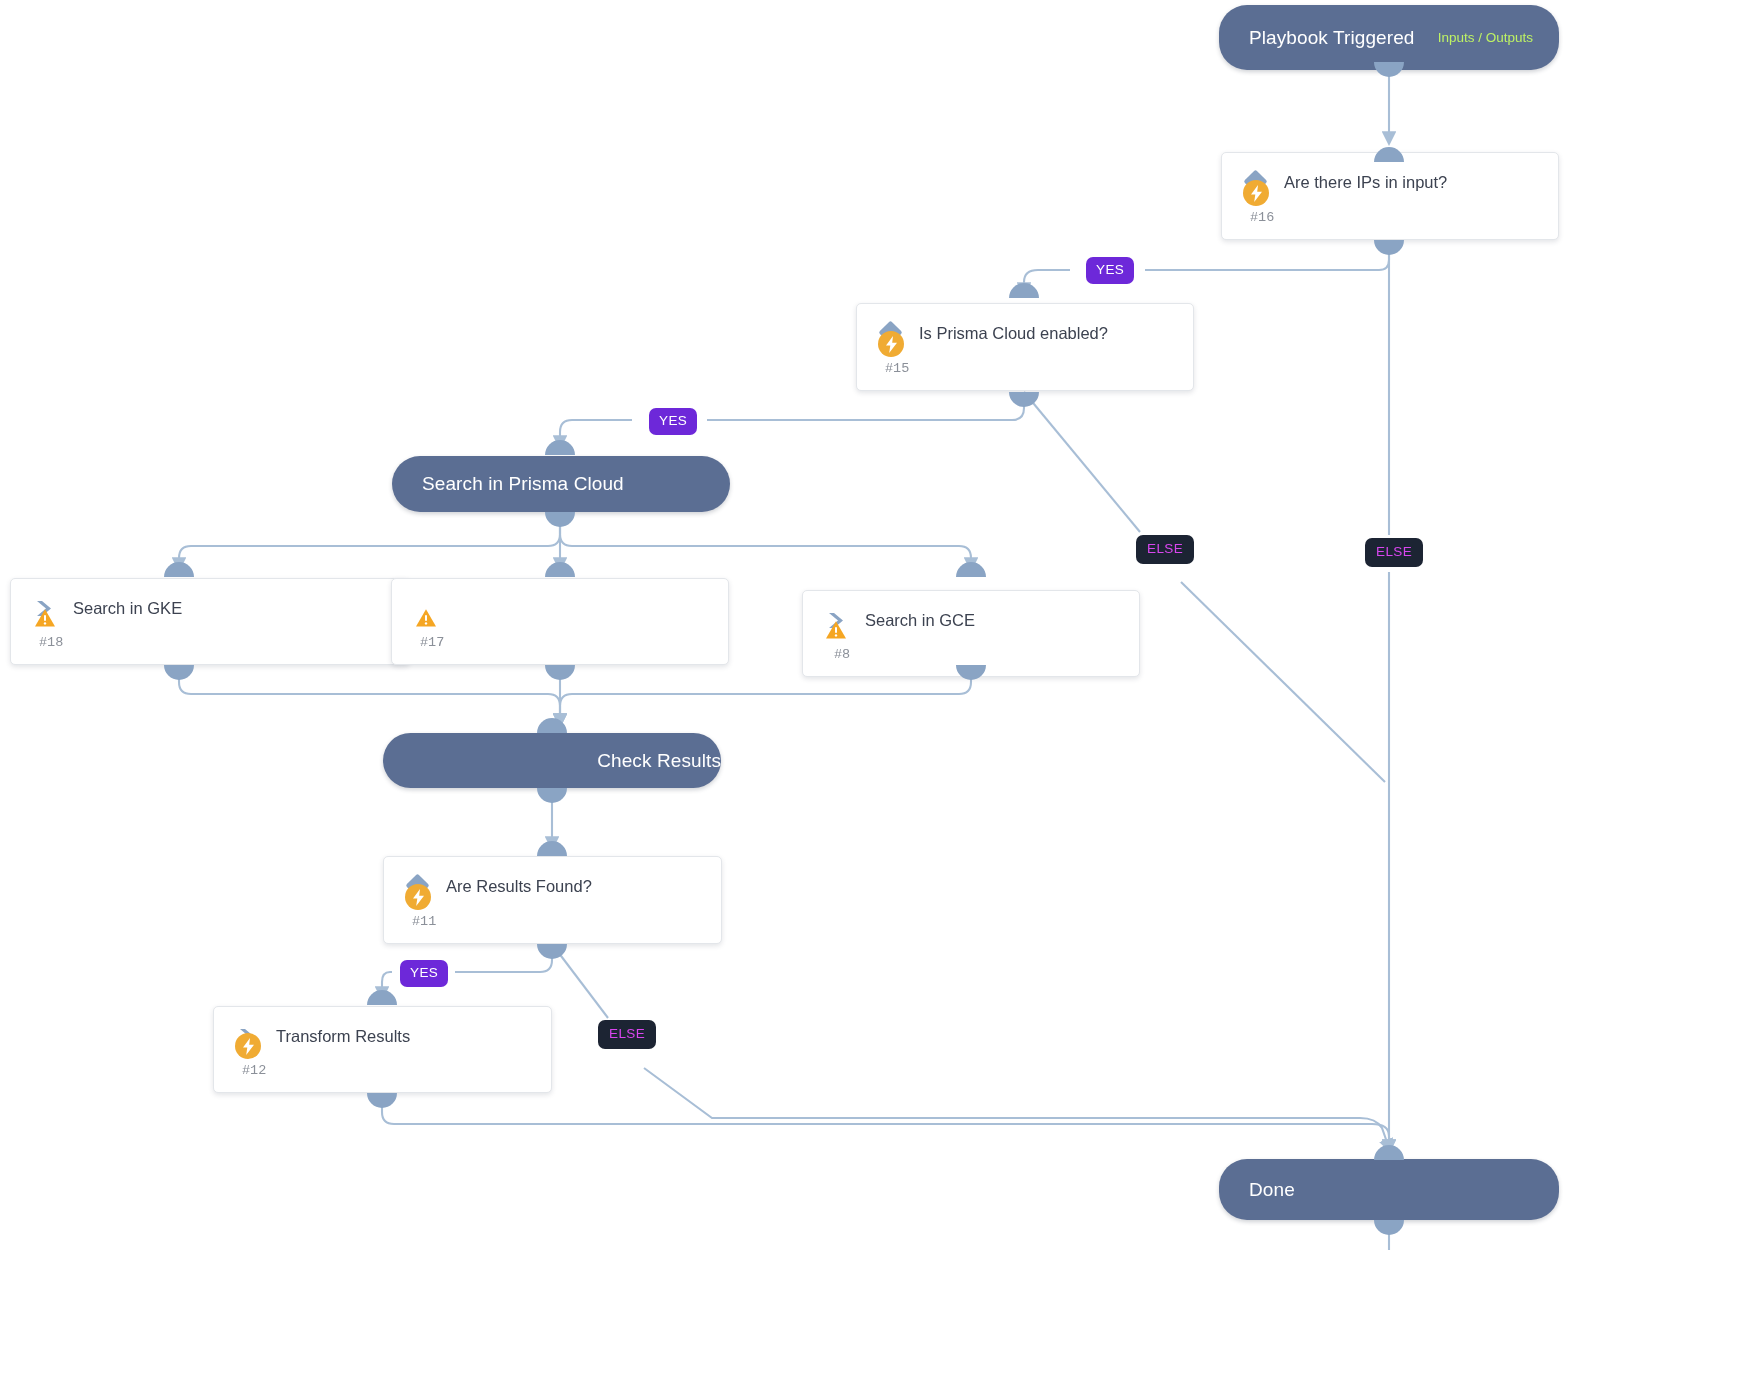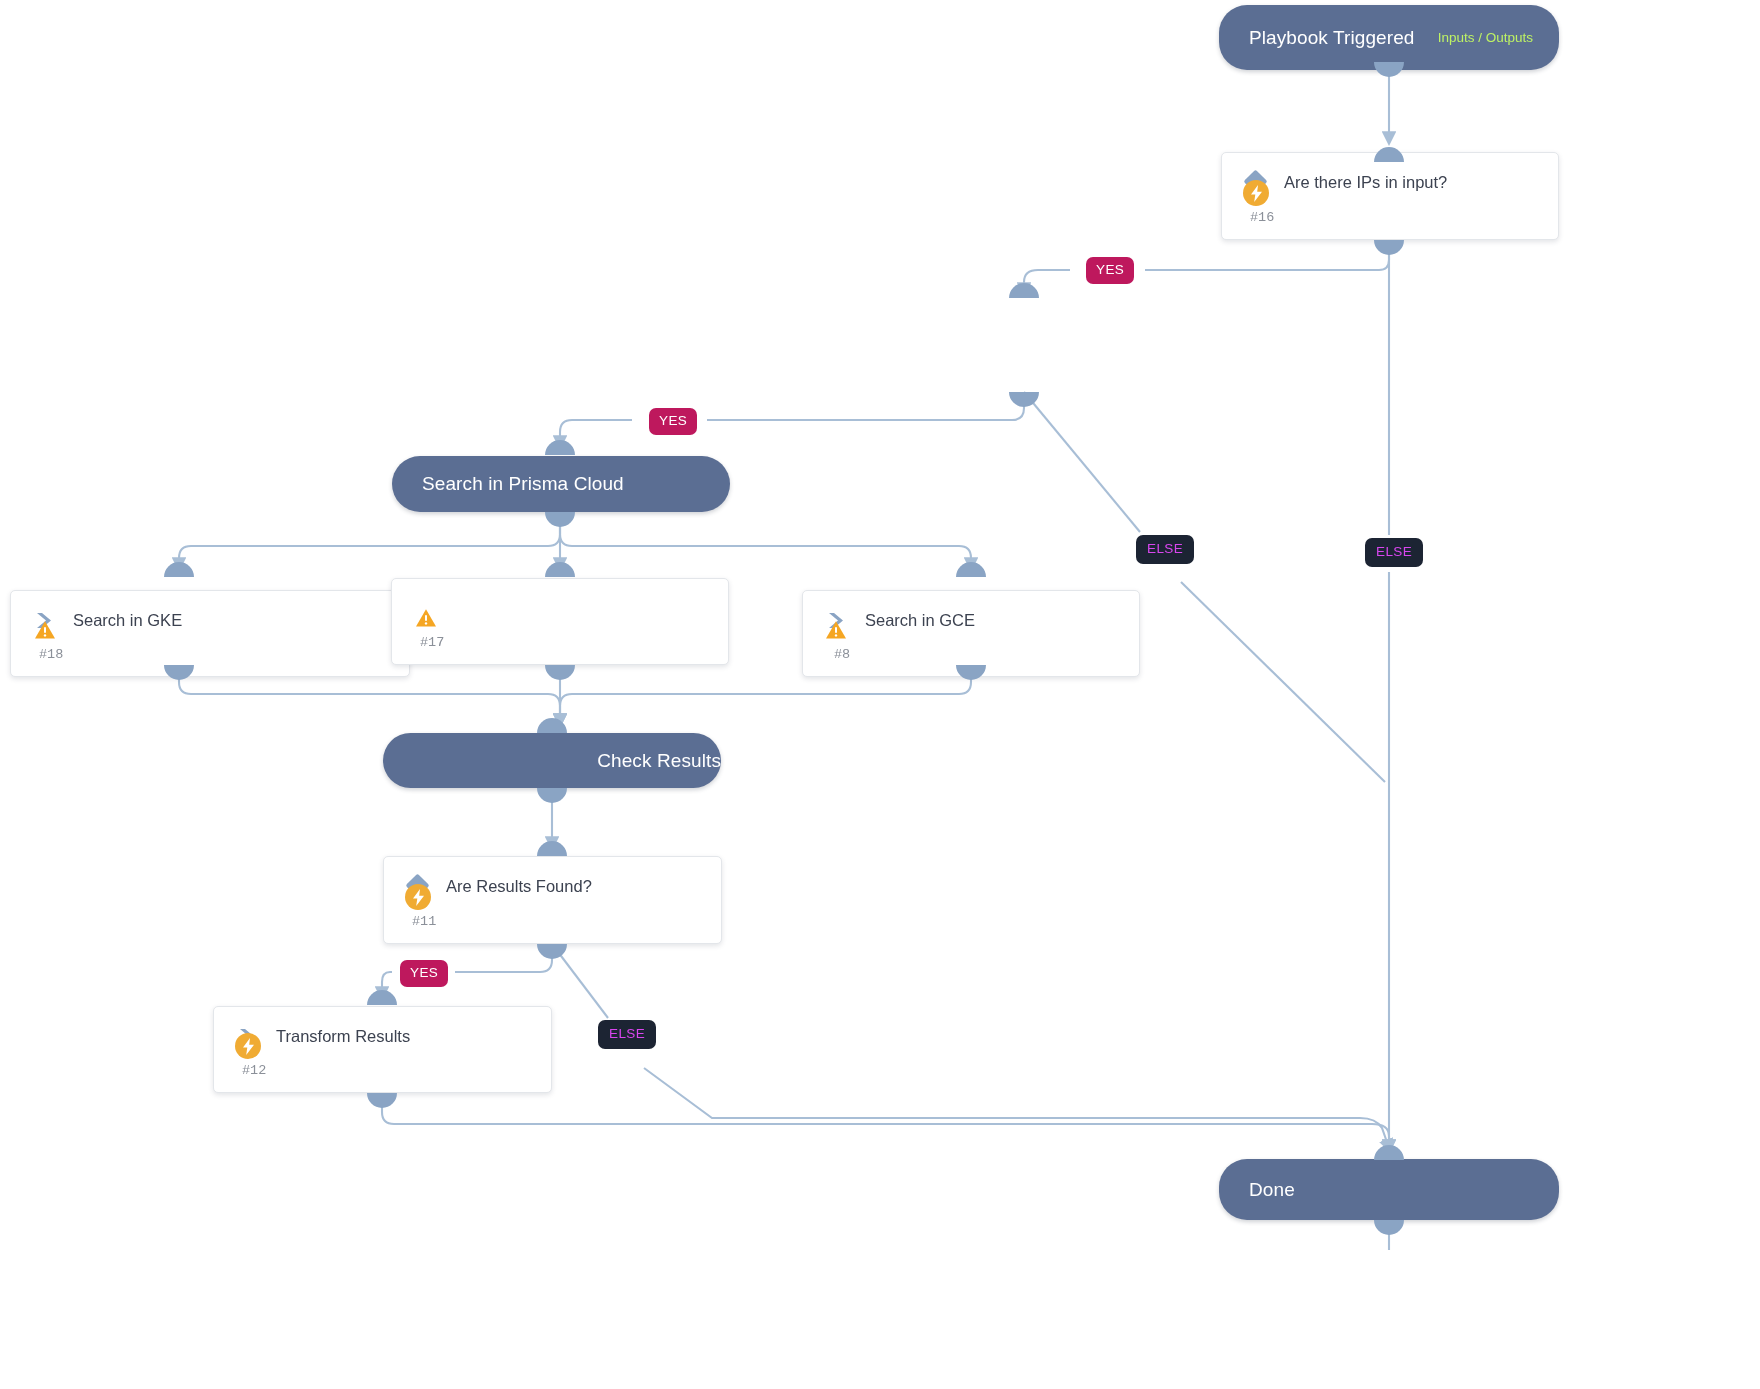--- a/index.html
+++ b/index.html
@@ -127,21 +127,21 @@
     align-items: center;
     justify-content: center;
   }
   .bolt svg { display: block; }
   
   .warn svg { display: block; }
 
   
   .label-yes {
     position: absolute;
-    background: #be185d;
+    background: #6d28d9;
     color: #ffffff;
     font-size: 13.5px;
     letter-spacing: 0.4px;
     border-radius: 7px;
     padding: 6px 10px 7px 10px;
     z-index: 4;
     line-height: 1;
   }
   .label-else {
     position: absolute;
@@ -258,26 +258,44 @@
         <div class="bolt">
           <svg width="13" height="17" viewBox="0 0 13 17">
               <path d="M8 0 L1 9.6 H5.3 L4.2 17 L12 6.8 H7.2 Z" fill="#ffffff"></path>
             </svg>
         </div>
       </div>
       <div class="task-num">#16</div>
     </div>
   </div>
 
+  <div class="card" style="left:856px; top:303px; width:338px; height:88px;">
+    <div class="card-top">
+      <div class="card-icon">
+        <div class="diamond"></div>
+      </div>
+      <div class="card-title">Is Prisma Cloud enabled?</div>
+    </div>
+    <div class="card-bottom">
+      <div class="badge-slot">
+        <div class="bolt">
+          <svg width="13" height="17" viewBox="0 0 13 17">
+              <path d="M8 0 L1 9.6 H5.3 L4.2 17 L12 6.8 H7.2 Z" fill="#ffffff"></path>
+            </svg>
+        </div>
+      </div>
+      <div class="task-num">#15</div>
+    </div>
+  </div>
 
   <div class="pill" style="left:392px; top:456px; width:338px; height:56px;">
     <span class="pill-label">Search in Prisma Cloud</span>
   </div>
 
-  <div class="card" style="left:10px; top:578px; width:400px; height:87px;margin-top:12px;">
+  <div class="card" style="left:10px; top:578px; width:400px; height:87px;">
     <div class="card-top">
       <div class="card-icon">
         <span class="chevron">
           <svg width="19" height="19" viewBox="0 0 19 19">
             <path d="M2 2 L11 9.5 L2 17 L7 17 L16 9.5 L7 2 Z" fill="#8aa4c4"></path>
           </svg>
         </span>
       </div>
       <div class="card-title">Search in GKE</div>
     </div>

